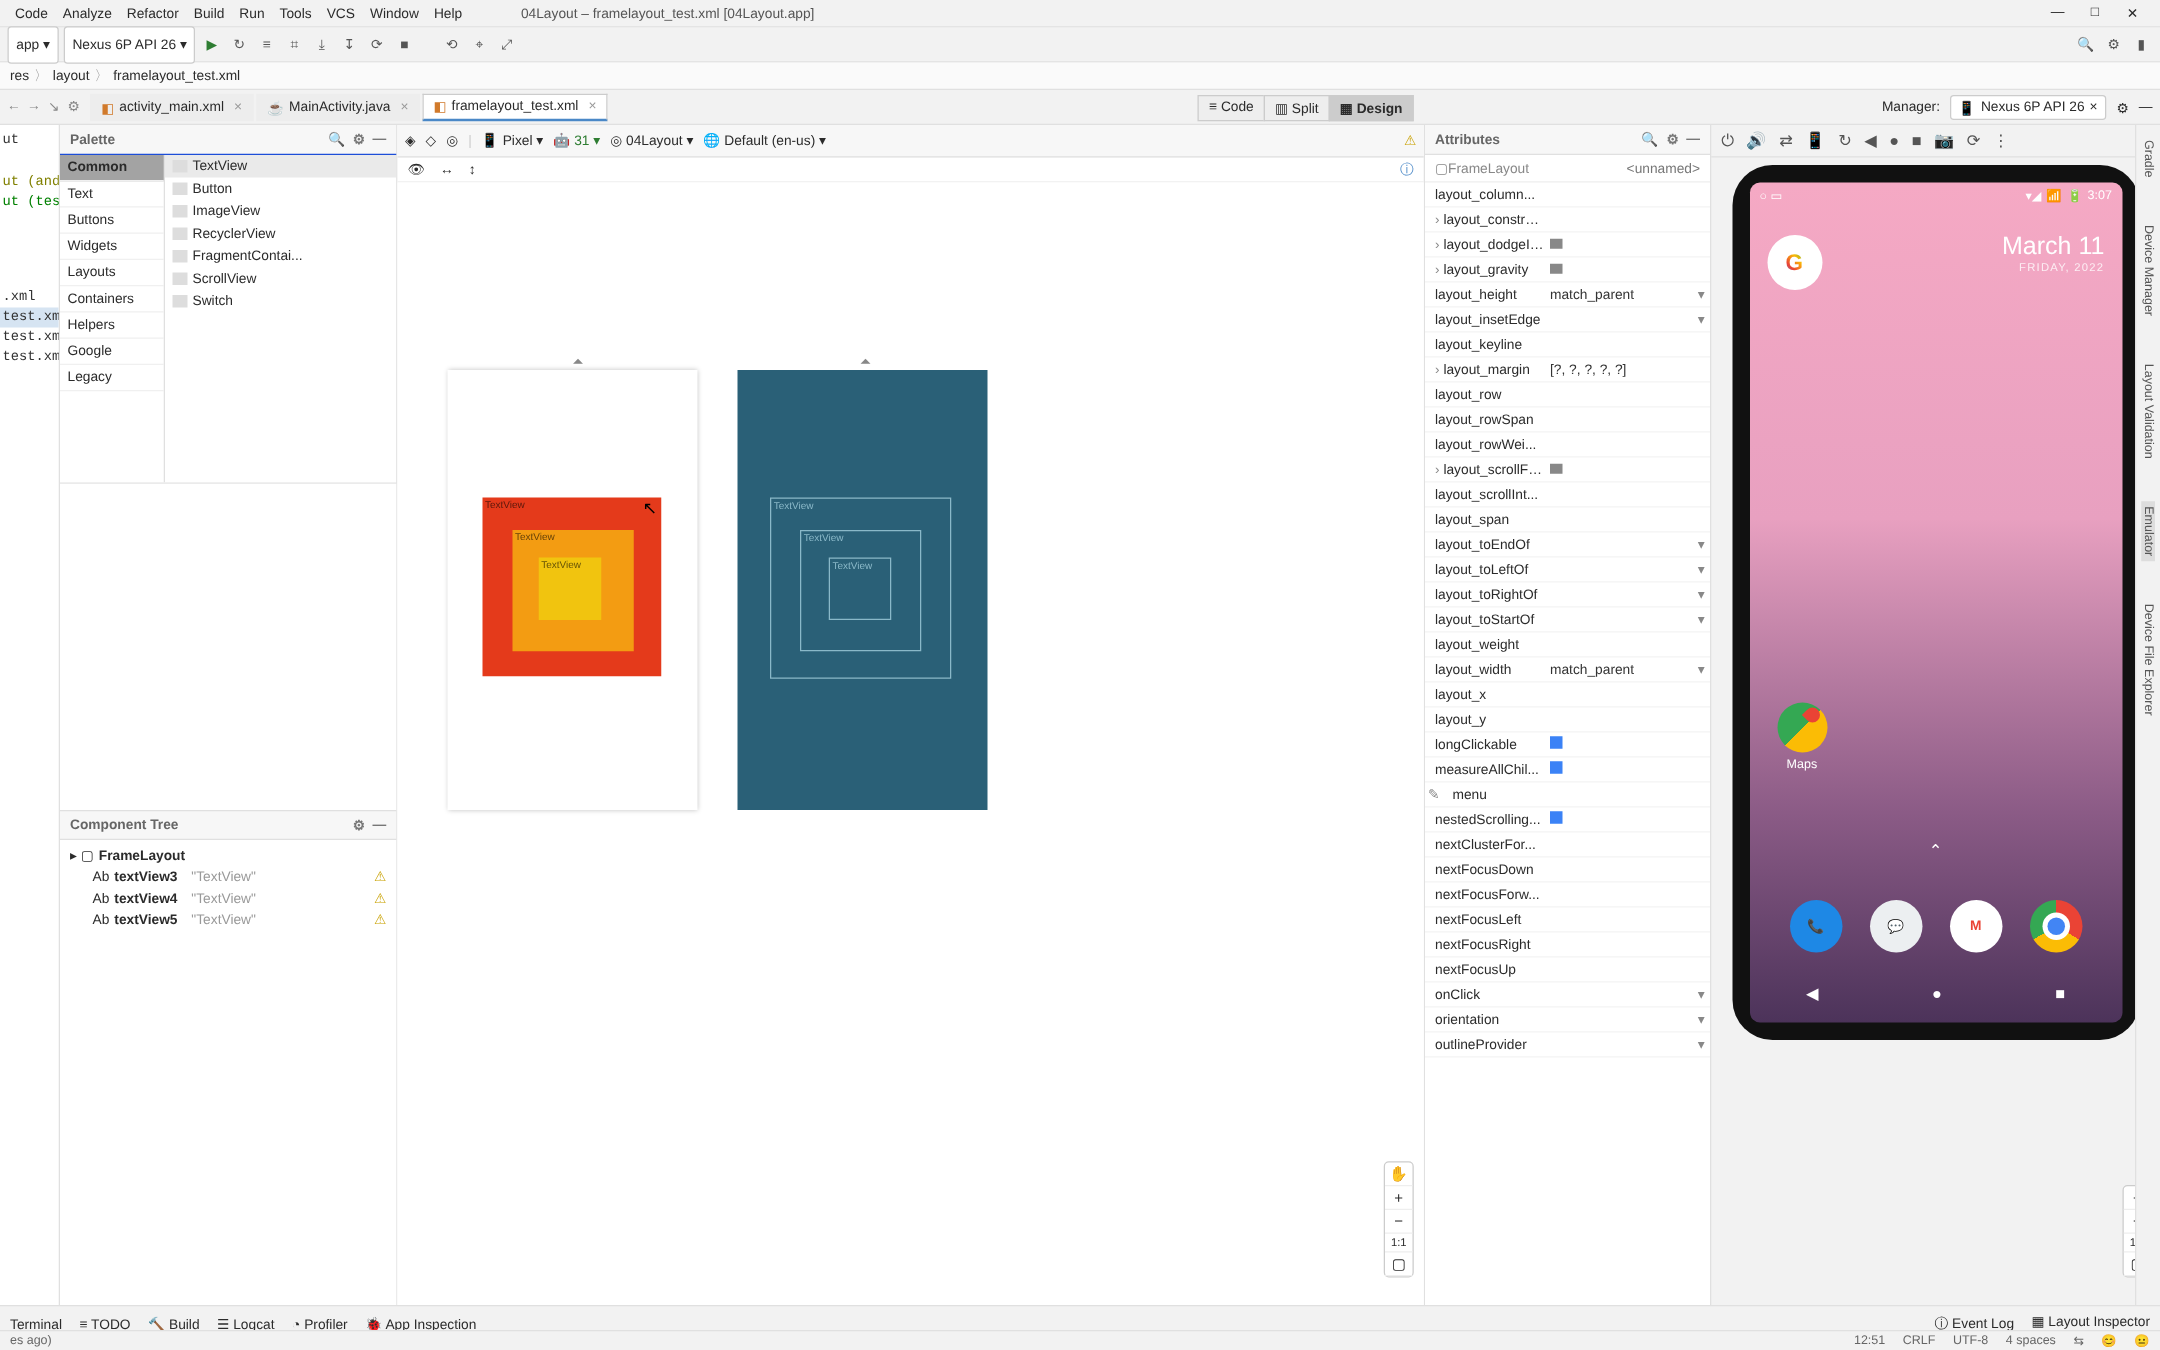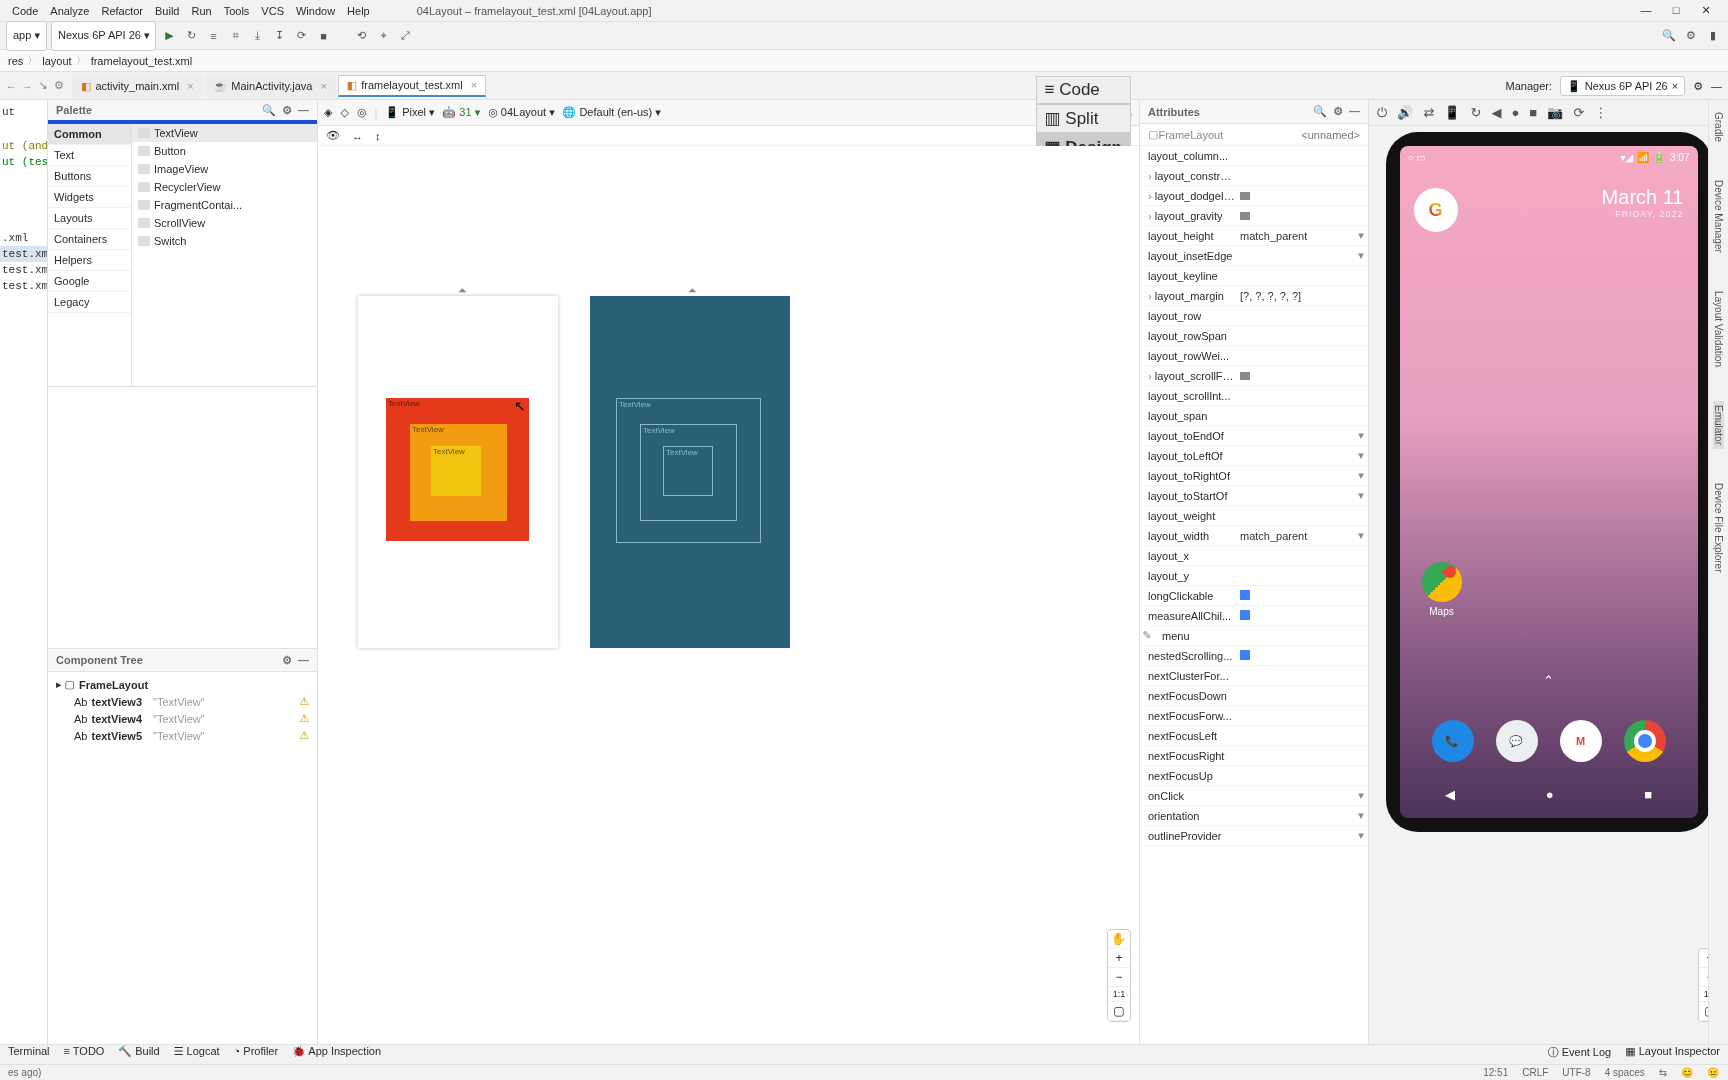--- a/index.html
+++ b/index.html
@@ -37,26 +37,26 @@
 
 
 #project-pane { width: 48px; background: #fff; border-right: 1px solid #e0e0e0; font-size: 11px; overflow: hidden; padding-top: 4px; font-family: Liberation Mono, monospace; }
 #project-pane .pl { padding: 2px 0 2px 2px; white-space: nowrap; color: #333; }
 #project-pane .pl.sel { background: #d6e4f2; }
 #project-pane .pl.and { color: #808000; }
 #project-pane .pl.test { color: #008000; }
 
 
 #palette-col { width: 270px; background: #f7f7f7; border-right: 1px solid #e0e0e0; display: flex; flex-direction: column; }
-#palette-header { height: 24px; border-bottom: 4px solid #1d4ed8; display: flex; align-items: center; padding: 0 8px; gap: 20px; font-weight: bold; color: #666; }
+#palette-header { height: 24px; border-bottom: 1px solid #1d4ed8; display: flex; align-items: center; padding: 0 8px; gap: 20px; font-weight: bold; color: #666; }
 #palette-header .pal-tools { margin-left: auto; display: flex; gap: 6px; color: #777; }
 #palette-body { flex: 1; display: flex; overflow: hidden; border-bottom: 1px solid #e0e0e0; }
 #palette-cats { width: 84px; background: #fff; border-right: 1px solid #e0e0e0; }
 #palette-cats div { padding: 4px 6px; border-bottom: 1px solid #f0f0f0; }
-#palette-cats div.active { background: #e5e5e5; font-weight: bold; }
+#palette-cats div.active { background: #a3a3a3; font-weight: bold; }
 #palette-items { flex: 1; background: #fff; }
 #palette-items div { padding: 3px 6px; display: flex; align-items: center; gap: 4px; }
 #palette-items div.active { background: #eaeaea; }
 #palette-items .ic { width: 12px; height: 10px; background: #ddd; display:inline-block;}
 #ct-header { height: 24px; border-top: 1px solid #e0e0e0; border-bottom: 1px solid #e0e0e0; display: flex; align-items: center; padding: 0 8px; gap: 6px; font-weight: bold; color: #666; background: #f7f7f7; }
 #ct-header .ct-tools { margin-left:auto; display:flex; gap:6px; color:#777;}
 #ct-body { height: 380px; background: #fff; padding: 4px; overflow: auto; }
 #ct-body .row { display: flex; align-items: center; padding: 2px 4px; gap: 4px; }
 #ct-body .hint { color: #999; }
 #ct-body .warn { margin-left: auto; color: #c9a100; }
@@ -78,21 +78,21 @@
 #b1 { left:26px; top:102px; width:145px; height:145px; }
 #b2 { left:50px; top:128px; width:97px; height:97px; }
 #b3 { left:73px; top:150px; width:50px; height:50px; }
 .rect .lbl, .bp-rect .lbl { position:absolute; top:1px; left:2px; font-size:8px; color:rgba(0,0,0,0.6);}
 .bp-rect .lbl { color:#8ab8c8; }
 .anchor { position:absolute; top:138px; font-size:11px; color:#888;}
 #anchor-l { left:140px; } #anchor-r { left:370px; }
 #zoom-ctrl { position:absolute; right:8px; bottom:30px; width:24px; background:#fff; border:1px solid #ccc; border-radius:4px; font-size:12px; text-align:center;}
 #zoom-ctrl div { padding:2px 0; border-bottom:1px solid #eee;}
 #cursor { position:absolute; left:196px; top:252px; font-size:14px; color:#000; pointer-events:none;}
-#view-switch { position:absolute; right:8px; top:-24px; display:flex; gap:0; font-size:17px;flex-direction:column;}
+#view-switch { position:absolute; right:8px; top:-24px; display:flex; gap:0; font-size:11px;}
 #view-switch .vs { padding:3px 8px; background:#eee; border:1px solid #ccc; margin-left:-1px;}
 #view-switch .vs.active { background:#ccc; font-weight:bold;}
 
 
 #attr-col { width:228px; background:#fff; display:flex; flex-direction:column; }
 #attr-head { height:24px; border-bottom:1px solid #e0e0e0; display:flex; align-items:center; padding:0 8px; font-weight:bold; color:#666; background:#f7f7f7; }
 #attr-head .at-tools { margin-left:auto; display:flex; gap:6px; color:#777;}
 #attr-comp { height:22px; border-bottom:1px solid #eee; display:flex; align-items:center; padding:0 8px; font-size:11px; }
 #attr-comp .right { margin-left:auto; color:#777;}
 #attr-rows { flex:1; overflow-y:scroll; }
@@ -128,21 +128,21 @@
 #navbar-phone { position:absolute; bottom:16px; left:0; right:0; display:flex; justify-content:space-around; color:#fff; font-size:13px;}
 #emu-zoom { position:absolute; right:6px; bottom:30px; width:24px; background:#fff; border:1px solid #ccc; border-radius:4px; text-align:center; font-size:12px;}
 #emu-zoom div { padding:2px 0; border-bottom:1px solid #eee;}
 
 
 #right-strip { position:absolute; right:0; top:100px; bottom:28px; width:20px; background:#f2f2f2; border-left:1px solid #e0e0e0; display:flex; flex-direction:column; align-items:center; gap:30px; padding-top:8px;}
 #right-strip .vtab { writing-mode:vertical-rl; font-size:10px; color:#555; padding:4px 0;}
 #right-strip .vtab.active { background:#ddd;}
 
 
-#bottom-bar { position:absolute; bottom:14px; left:0; right:0; height:22px; background:#f2f2f2; border-top:1px solid #e0e0e0; display:flex; align-items:flex-start; padding:0 8px; gap:14px; font-size:11px;}
+#bottom-bar { position:absolute; bottom:14px; left:0; right:0; height:22px; background:#f2f2f2; border-top:1px solid #e0e0e0; display:flex; align-items:flex-end; padding:0 8px; gap:14px; font-size:11px;}
 #bottom-bar .r { margin-left:auto; display:flex; gap:14px;}
 
 
 #status-bar { position:absolute; bottom:0; left:0; right:0; height:16px; background:#f2f2f2; border-top:1px solid #e0e0e0; display:flex; align-items:center; padding:0 8px; font-size:10px; color:#666; gap:10px;}
 #status-bar .r { margin-left:auto; display:flex; gap:14px;}
 
 .ico { font-family: "Segoe UI Symbol", sans-serif; }
 </style>
 </head>
 <body>

